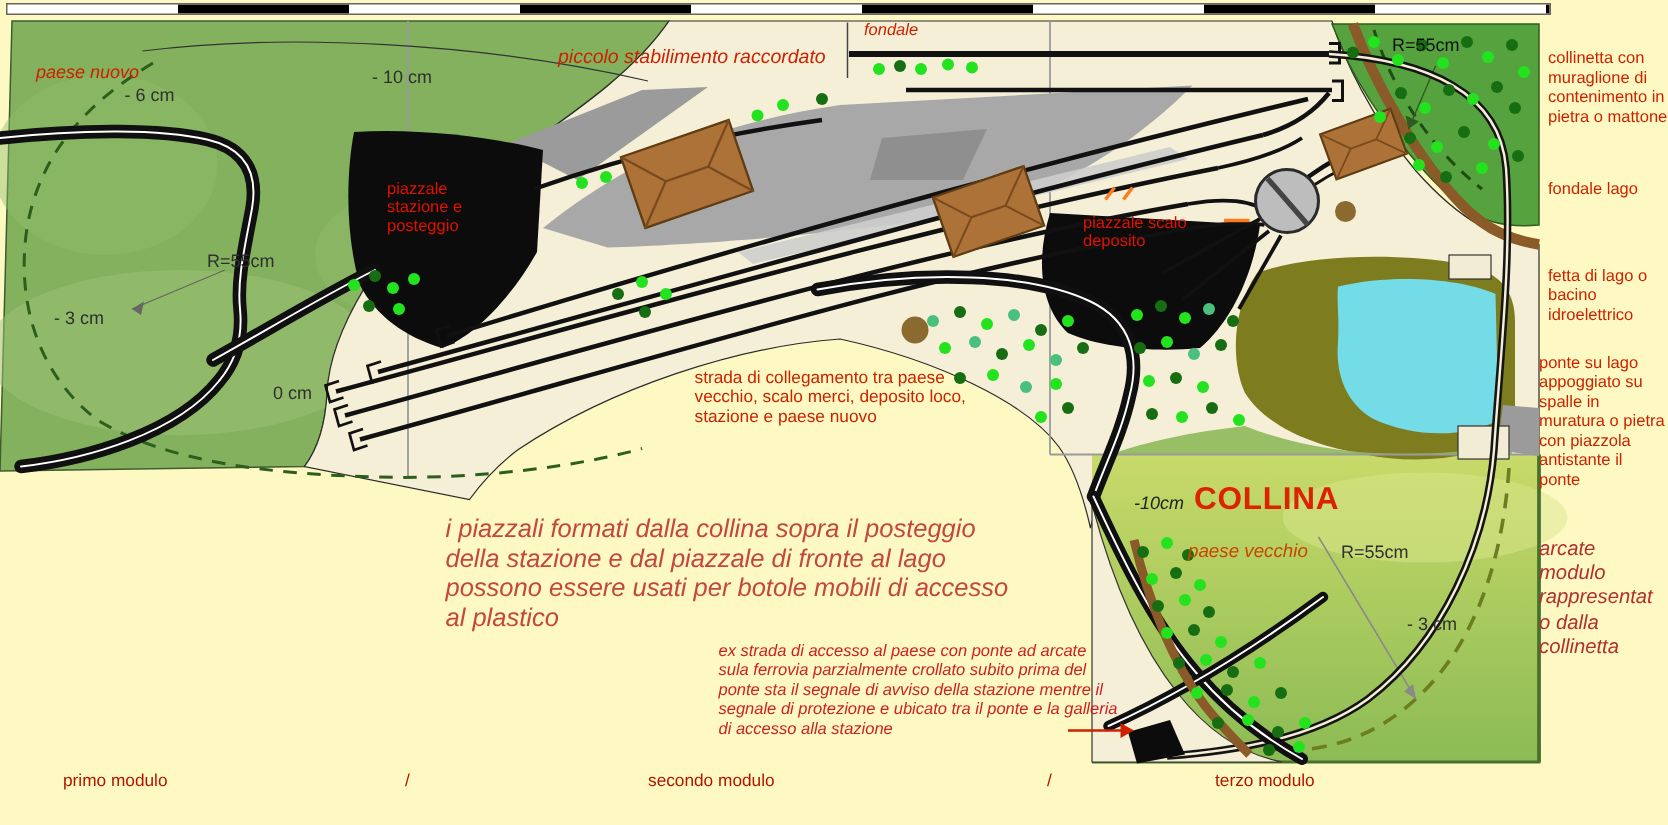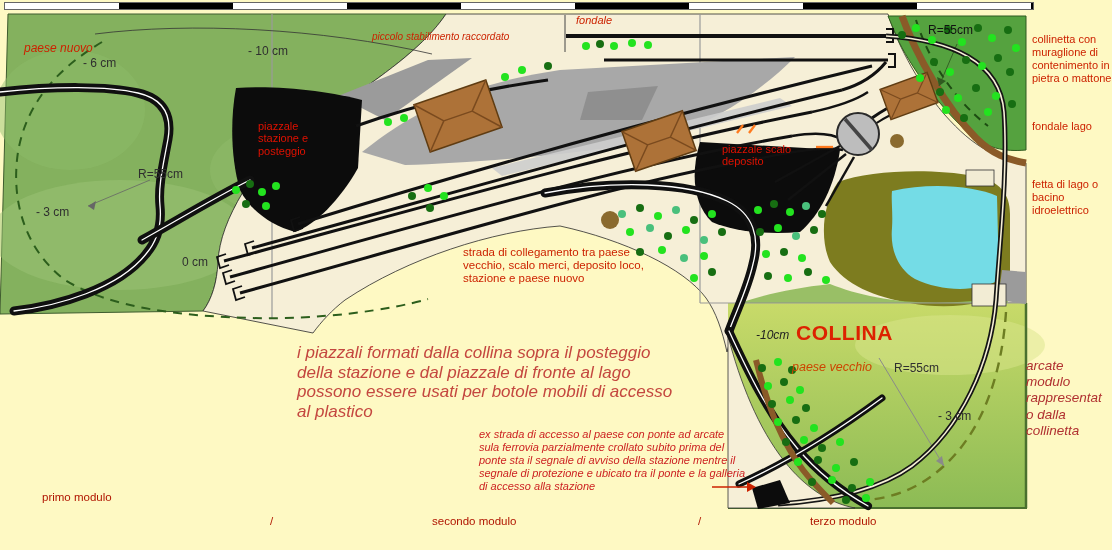--- a/index.html
+++ b/index.html
@@ -309,21 +309,21 @@
         <circle class="tb" cx="832" cy="480" r="4"></circle>
       <circle class="td" cx="852" cy="488" r="4"></circle>
         <circle class="tb" cx="870" cy="482" r="4"></circle>
       <circle class="td" cx="846" cy="500" r="4"></circle>
         <circle class="tb" cx="866" cy="498" r="4"></circle>
     </g>
   </svg>
 
   <div class="lbl it" style="left:576px;top:14px">fondale</div>
   <div class="lbl it" style="left:24px;top:42px;font-size:12px">paese nuovo</div>
-  <div class="lbl it" style="left:372px;top:31px;font-size:10px">piccolo stabilimento raccordato</div>
+  <div class="lbl it" style="left:372px;top:31px;font-size:13px">piccolo stabilimento raccordato</div>
 
   <div class="lbl meas" style="left:83px;top:57px">- 6 cm</div>
   <div class="lbl meas" style="left:248px;top:45px">- 10 cm</div>
   <div class="lbl meas" style="left:138px;top:168px">R=55cm</div>
   <div class="lbl meas" style="left:36px;top:206px">- 3 cm</div>
   <div class="lbl meas" style="left:182px;top:256px">0 cm</div>
   <div class="lbl meas" style="left:928px;top:24px;color:#111">R=55cm</div>
 
   <div class="lbl onblack" style="left:258px;top:120px;width:82px">piazzale stazione e posteggio</div>
   <div class="lbl onblack" style="left:722px;top:143px;width:70px">piazzale scalo deposito</div>
@@ -334,20 +334,21 @@
 
   <div class="lbl it meas" style="left:756px;top:329px;font-style:italic;color:#222">-10cm</div>
   <div class="lbl collina-big" style="left:796px;top:321px">COLLINA</div>
   <div class="lbl it" style="left:792px;top:360px;font-size:12.5px;color:#cc4400">paese vecchio</div>
   <div class="lbl meas" style="left:894px;top:362px">R=55cm</div>
   <div class="lbl meas" style="left:938px;top:410px">- 3 cm</div>
 
   <div class="lbl rcol" style="left:1032px;top:33px">collinetta con muraglione di contenimento in pietra o mattone</div>
   <div class="lbl rcol" style="left:1032px;top:120px">fondale lago</div>
   <div class="lbl rcol" style="left:1032px;top:178px">fetta di lago o bacino idroelettrico</div>
+  <div class="lbl rcol" style="left:1026px;top:236px;width:84px">ponte su lago appoggiato su spalle in muratura o pietra con piazzola antistante il ponte</div>
   <div class="lbl it quarto" style="left:1026px;top:358px;width:82px">arcate modulo rappresentato dalla collinetta</div>
 
-  <div class="lbl modlbl" style="left:42px;top:491px">primo modulo</div>
+  <div class="lbl modlbl" style="left:42px;top:515px">primo modulo</div>
   <div class="lbl modlbl" style="left:270px;top:515px">/</div>
   <div class="lbl modlbl" style="left:432px;top:515px">secondo modulo</div>
   <div class="lbl modlbl" style="left:698px;top:515px">/</div>
   <div class="lbl modlbl" style="left:810px;top:515px">terzo modulo</div>
 </div>
 
 </body></html>

